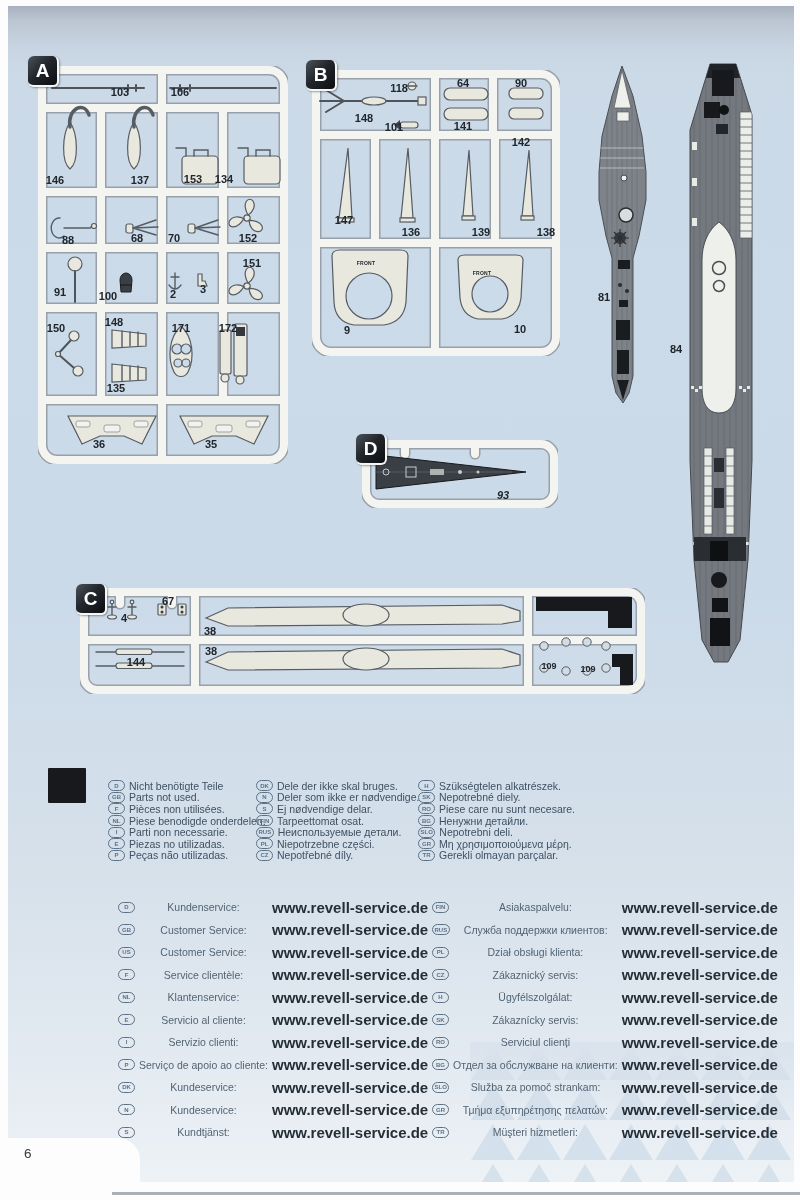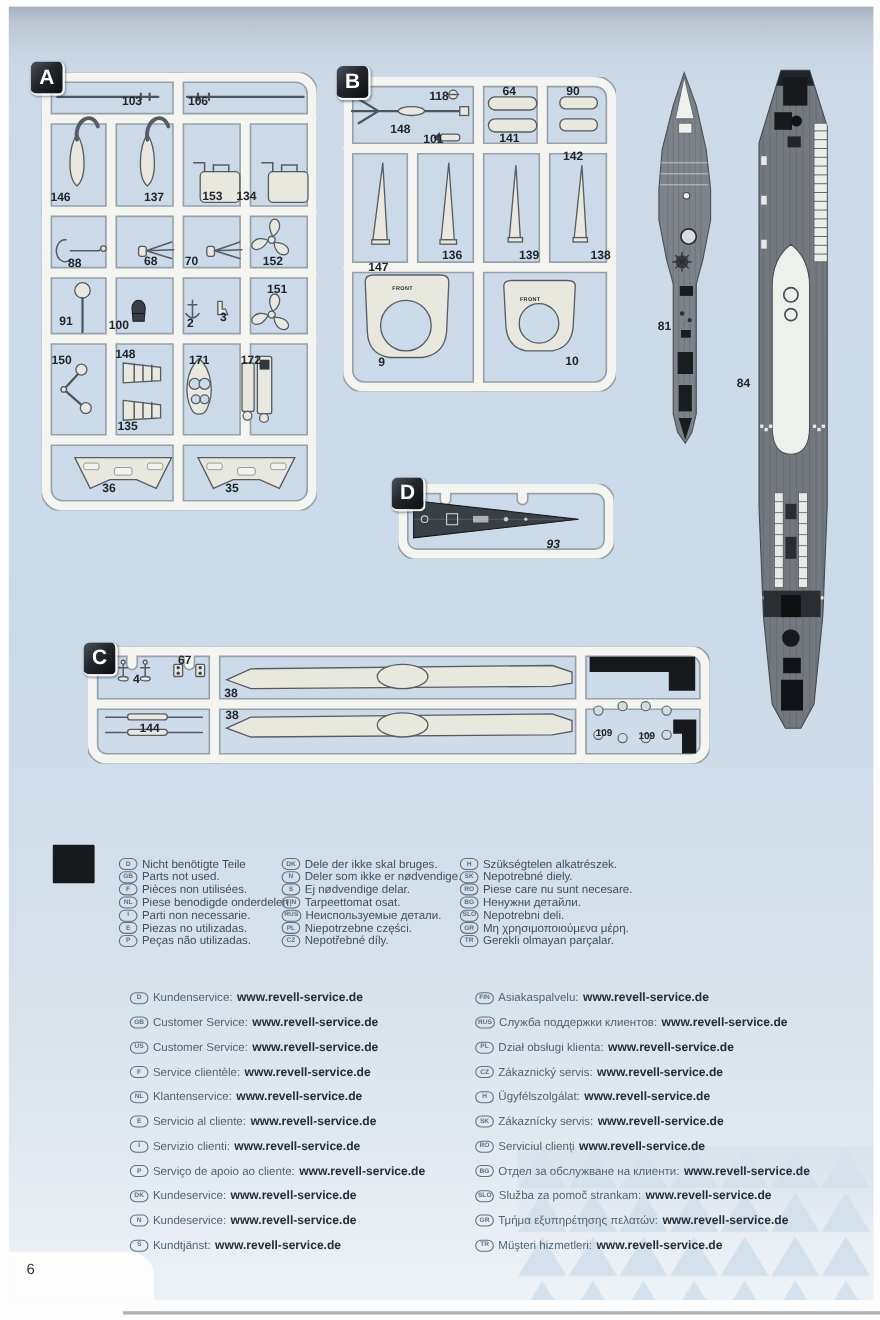--- a/index.html
+++ b/index.html
@@ -35,23 +35,23 @@
   
   .swatch{position:absolute;left:48px;top:768px;width:38px;height:35px;
     background:#17191c;border-radius:1px;z-index:2;}
   .lcol{position:absolute;z-index:3;margin-top:12px;}
   .lrow{display:flex;align-items:center;height:11.6px;}
   .lcode{display:inline-flex;align-items:center;justify-content:center;flex:none;
     min-width:12px;height:9px;padding:0 1.5px;border:1px solid #5d7186;
     border-radius:6px;color:#5d7186;font-size:6px;font-weight:700;margin-right:4px;}
   .ltxt{font-size:10.5px;color:#3f5062;white-space:nowrap;}
   .scol{position:absolute;z-index:3;}
-  .srow{display:flex;align-items:center;height:22.5px;}
+  .srow{display:flex;align-items:center;height:22.5px;justify-content:space-between;}
   .slabel{font-size:10.5px;color:#526474;white-space:nowrap;margin-right:4px;}
-  .surl{font-size:11px;font-weight:700;color:#252e36;white-space:nowrap;}
+  .surl{font-size:15px;font-weight:700;color:#252e36;white-space:nowrap;}
   .tris{position:absolute;left:470px;top:1042px;z-index:1;opacity:.55;}
   .tri-fade{position:absolute;left:470px;top:1042px;width:324px;height:80px;z-index:1;
     background:linear-gradient(180deg,rgba(218,227,237,.95) 0%,rgba(218,227,237,0) 100%);}
 </style>
 </head>
 <body>
 
 <div class="page">
   <div class="panel"></div>
 
@@ -366,21 +366,21 @@
   <span class="pn" style="left:99px;top:444px">36</span>
   <span class="pn" style="left:211px;top:444px">35</span>
 
   <span class="pn" style="left:399px;top:88px">118</span>
   <span class="pn" style="left:364px;top:118px">148</span>
   <span class="pn" style="left:394px;top:127px">101</span>
   <span class="pn" style="left:463px;top:83px">64</span>
   <span class="pn" style="left:463px;top:126px">141</span>
   <span class="pn" style="left:521px;top:83px">90</span>
   <span class="pn" style="left:521px;top:142px">142</span>
-  <span class="pn" style="left:344px;top:243px">147</span>
+  <span class="pn" style="left:344px;top:220px">147</span>
   <span class="pn" style="left:411px;top:232px">136</span>
   <span class="pn" style="left:481px;top:232px">139</span>
   <span class="pn" style="left:546px;top:232px">138</span>
   <span class="pn" style="left:347px;top:330px">9</span>
   <span class="pn" style="left:520px;top:329px">10</span>
   <span class="front" style="left:366px;top:263px">FRONT</span>
   <span class="front" style="left:482px;top:273px">FRONT</span>
 
   <span class="pn" style="left:168px;top:601px">67</span>
   <span class="pn" style="left:124px;top:618px">4</span>

